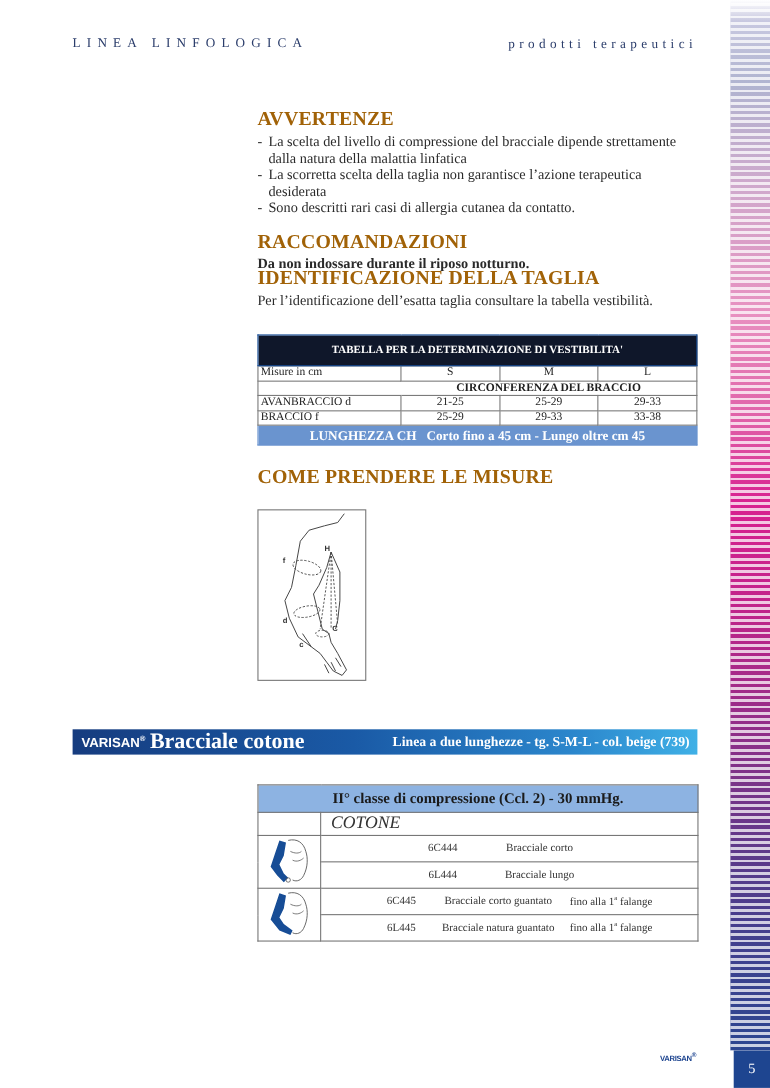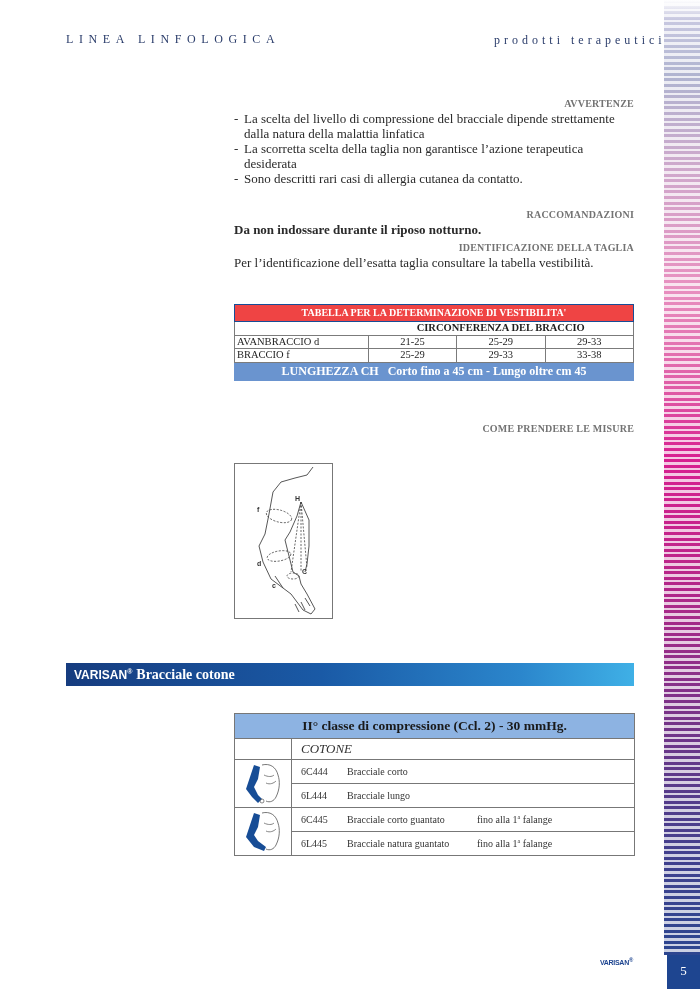--- a/index.html
+++ b/index.html
@@ -1,57 +1,57 @@
 <!DOCTYPE html>
 <html><head>
 <meta charset="utf-8">
 <style>
   * { box-sizing: border-box; margin: 0; padding: 0; }
   html, body { width: 700px; height: 989px; background: #ffffff; overflow: hidden; }
   body { position: relative; font-family: "Liberation Serif", "DejaVu Serif", serif; color: #1e1e1e; }
 
   .header-left { position: absolute; left: 66px; top: 32px; font-size: 12px; letter-spacing: 5.6px; color: #2b3d6b; }
-  .header-right { position: absolute; left: 462px; top: 33px; font-size: 12px; letter-spacing: 4px; color: #2b3d6b; margin-left: 32px; }
+  .header-right { position: absolute; left: 462px; top: 33px; font-size: 12px; letter-spacing: 4px; color: #2b3d6b; }
 
   .stripe-bar { position: absolute; left: 664px; top: 0; width: 36px; height: 955px;
     background:
       repeating-linear-gradient(to bottom, rgba(255,255,255,0) 0px, rgba(255,255,255,0) 3px, rgba(255,255,255,0.75) 3px, rgba(255,255,255,0.75) 5.6px),
       linear-gradient(to bottom, #ffffff 0%, #c8c8e0 2%, #b0b4d0 8%, #d0a8cc 18%, #e890c0 30%, #e060a8 40%, #d82090 48%, #c0248a 58%, #a02a88 66%, #7c3288 74%, #5a3a8a 82%, #40408e 90%, #2c4690 100%);
   }
   .stripe-fade { position: absolute; left: 654px; top: 0; width: 16px; height: 955px; background: linear-gradient(to right, #ffffff, rgba(255,255,255,0)); }
   .page-number-box { position: absolute; left: 667px; top: 955px; width: 33px; height: 34px; background: #1e4590; color: #ffffff; font-size: 13px; text-align: center; line-height: 32px; }
 
   .content { position: absolute; left: 234px; width: 400px; }
-  .section-title { font-weight: bold; font-size: 10px; color: #737373; letter-spacing: 0.2px; text-align: right; }
+  .section-title { font-weight: bold; font-size: 18px; color: #a16207; letter-spacing: 0.2px; }
   .body-text { font-size: 13px; line-height: 15px; color: #2a2a2a; }
   .bullet { display: flex; }
   .bullet .dash { width: 10px; flex: none; }
 
   .sizing-table { position: absolute; left: 234px; top: 304px; width: 400px; border: 1px solid #1f4a8e; border-collapse: collapse; font-size: 10.5px; }
   .sizing-table td { border: 1px solid #7b7b7b; height: 13.5px; padding: 0 2px; line-height: 12px; }
-  .sizing-table .title-row td { background: #ef4444; color: #ffffff; text-align: center; font-weight: bold; font-size: 10px; height: 17px; border-color: #174d96; margin-top: 45px; }
+  .sizing-table .title-row td { background: #0f172a; color: #ffffff; text-align: center; font-weight: bold; font-size: 10px; height: 28px; border-color: #174d96; margin-top: 45px; }
   .sizing-table .center { text-align: center; }
   .sizing-table .bold { font-weight: bold; }
   .sizing-table .foot-row td { background: #6a94cf; color: #ffffff; text-align: center; font-weight: bold; font-size: 12px; height: 18px; border-color: #6a94cf; }
 
   .arm-figure { position: absolute; left: 234px; top: 463px; width: 99px; height: 156px; border: 1px solid #777; background: #fff; }
 
   .product-banner { position: absolute; left: 66px; top: 663px; width: 568px; height: 23px;
     background: linear-gradient(to right, #163c7f 0%, #1a5aa6 45%, #2b86cc 80%, #3fb0e6 100%); color: #ffffff; display: flex; align-items: center; }
   .banner-brand { font-family: "Liberation Sans", sans-serif; font-weight: bold; font-size: 12px; margin-left: 8px; }
   .banner-brand sup { font-size: 7px; }
-  .banner-name { font-weight: bold; font-size: 14px; margin-left: 4px; }
+  .banner-name { font-weight: bold; font-size: 20px; margin-left: 4px; }
   .banner-desc { font-weight: bold; font-size: 12.5px; margin-left: auto; margin-right: 7px; }
 
   .product-table { position: absolute; left: 234px; top: 713px; width: 401px; border: 1px solid #555; border-collapse: collapse; font-size: 10px; }
   .product-table td { border: 1px solid #777; padding: 0; }
   .product-table .class-row td { background: #8db3e2; height: 25px; text-align: center; font-weight: bold; font-size: 13.5px; color: #1a1a1a; }
   .product-table .material-row td { height: 21px; }
-  .product-table .material { font-style: italic; font-size: 13px; padding-left: 9px; color: #333; }
-  .product-table .item-row td { height: 24px; }
+  .product-table .material { font-style: italic; font-size: 16px; padding-left: 9px; color: #333; }
+  .product-table .item-row td { height: 24px; text-align: center; }
   .product-table .icon-cell { width: 57px; text-align: center; vertical-align: middle; }
   .product-table .item-cell { padding-left: 9px; }
   .code { display: inline-block; width: 46px; color: #333; }
   .name { display: inline-block; width: 130px; color: #333; }
   .note { display: inline-block; color: #333; }
   .note sup { font-size: 6px; }
 
   .footer-brand { position: absolute; left: 600px; top: 957px; font-family: "Liberation Sans", sans-serif; font-size: 7px; font-weight: bold; color: #1e4590; letter-spacing: -0.3px; }
 </style>
 </head>
@@ -89,20 +89,26 @@
 <div class="content" style="top:242px;">
   <div class="section-title">IDENTIFICAZIONE DELLA TAGLIA</div>
   <div class="body-text" style="margin-top:2px;">Per l’identificazione dell’esatta taglia consultare la tabella vestibilità.</div>
 </div>
 
 <table class="sizing-table">
   <tbody>
       <tr class="title-row">
         <td colspan="4">TABELLA PER LA DETERMINAZIONE DI VESTIBILITA'</td>
       </tr>
+  <tr>
+    <td style="width:130px;">Misure in cm</td>
+    <td class="center">S</td>
+    <td class="center">M</td>
+    <td class="center">L</td>
+  </tr>
   <tr>
     <td style="border-right:none;"></td>
     <td colspan="3" class="center bold" style="border-left:none;">CIRCONFERENZA DEL BRACCIO</td>
   </tr>
   <tr>
     <td>AVANBRACCIO d</td>
     <td class="center">21-25</td>
     <td class="center">25-29</td>
     <td class="center">29-33</td>
   </tr>
@@ -143,20 +149,21 @@
       <text x="22" y="102">d</text>
       <text x="67" y="110">C</text>
       <text x="37" y="124">c</text>
     </g>
   </svg>
 </div>
 
 <div class="product-banner">
   <span class="banner-brand"><span>VARISAN</span><sup>®</sup></span>
   <span class="banner-name">Bracciale cotone</span>
+  <span class="banner-desc">Linea a due lunghezze - tg. S-M-L - col. beige (739)</span>
 </div>
 
 <table class="product-table">
   <tbody>
       <tr class="class-row">
         <td colspan="2">II° classe di compressione (Ccl. 2) - 30 mmHg.</td>
       </tr>
   <tr class="material-row">
     <td class="icon-cell"></td>
     <td class="material">COTONE</td>

